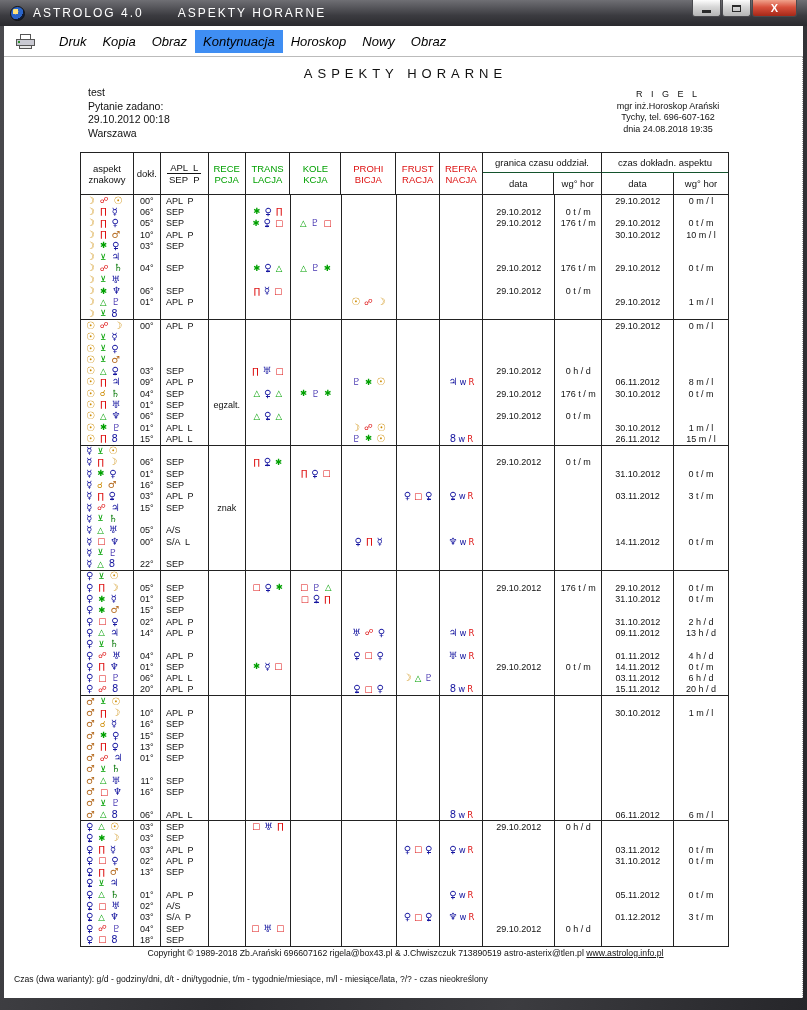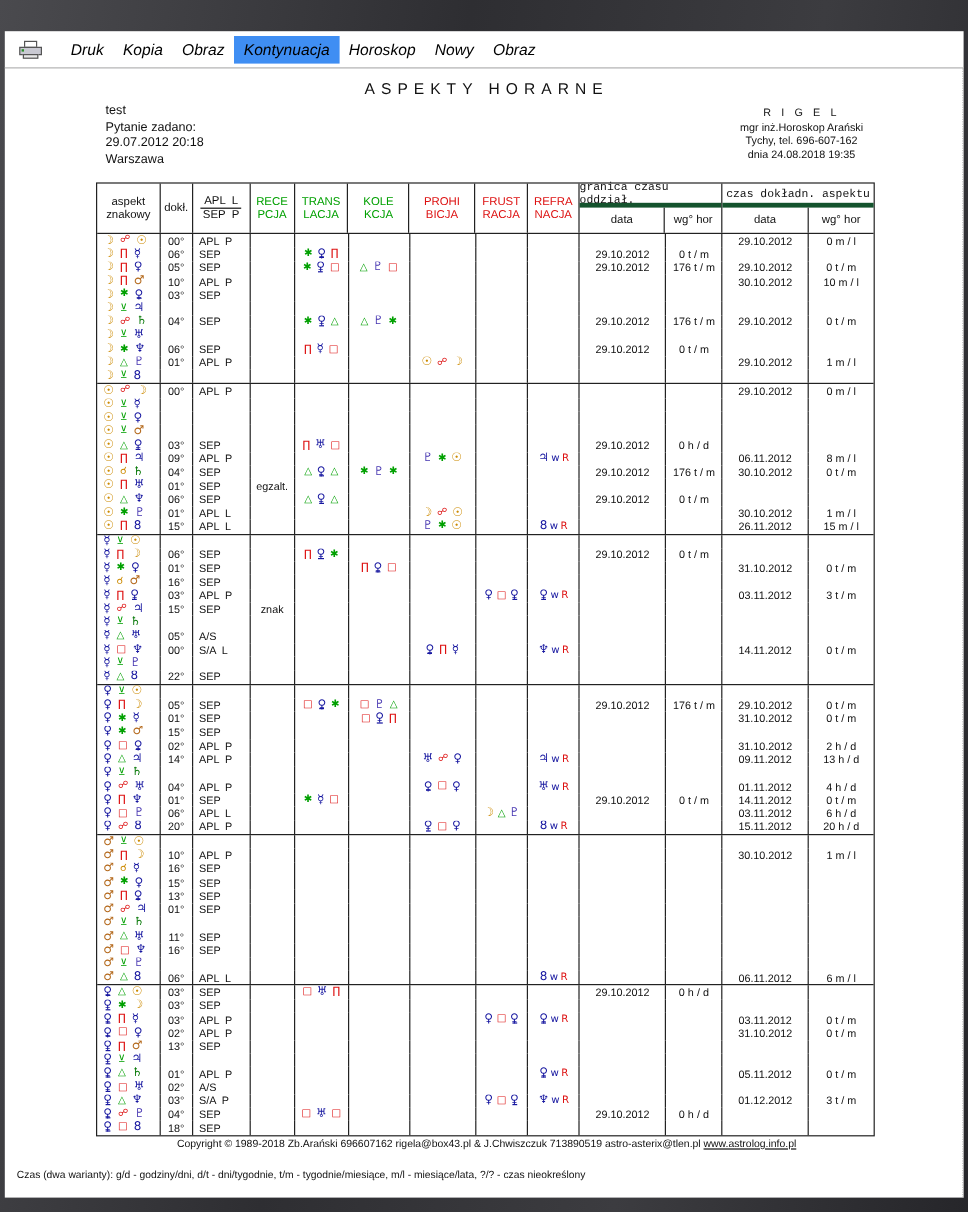--- a/index.html
+++ b/index.html
@@ -43,21 +43,21 @@
   .author-info div:first-child{letter-spacing:3px;}
   
   .atable{position:absolute;top:95px;left:76px;width:649px;border:1px solid #222;}
   .thead{display:flex;border-bottom:1px solid #222;height:42px;font-size:9.5px;color:#111;}
   .hc{display:flex;flex-direction:column;align-items:center;justify-content:center;
     border-right:1px solid #222;line-height:11px;text-align:center;}
   .hc:last-child,.tc:last-child{border-right:none;}
   .hgreen{color:#00a000;} .hred{color:#dd1111;}
   .apl-top{border-bottom:1px solid #111;padding:0 3px;white-space:pre;}
   .hc2{display:flex;flex-direction:column;border-right:1px solid #222;}
-  .hc2t{height:20px;border-bottom:4px solid #14532d;display:flex;align-items:center;justify-content:center;font-family:Liberation Mono, monospace;}
+  .hc2t{height:20px;border-bottom:1px solid #14532d;display:flex;align-items:center;justify-content:center;}
   .hc2b{display:flex;flex:1;}
   .hc2b span{display:flex;align-items:center;justify-content:center;}
   .hc2b .sdl{border-right:1px solid #222;}
   .w0{width:53px;} .w1{width:27px;} .w2{width:48px;} .w3{width:37px;} .w4{width:45px;}
   .w5{width:51px;} .w6{width:55px;} .w7{width:44px;} .w8{width:43px;}
   .w910{width:119px;} .w1112{width:126px;}
   .sd9{width:72px;} .sw10{width:47px;} .sd11{width:72px;} .sw12{width:54px;}
   .tgroup{border-top:1px solid #222;}
   .tgroup:first-child{border-top:none;}
   .trow{display:flex;height:11.3px;}
@@ -86,20 +86,35 @@
   .copyright{position:absolute;top:891px;left:76px;width:651px;text-align:center;font-size:8.7px;color:#111;}
   .copyright .link{text-decoration:underline;margin-top:11px;}
   .legend{position:absolute;left:10px;width:788px;font-size:8.6px;color:#111;line-height:13px;}
   .legend1{top:903px;} .legend2{top:916px;}
 </style>
 </head>
 <body>
 
 <div class="window">
 
+  <div class="titlebar">
+    <span class="appicon"></span>
+    <span class="wtitle"><span>ASTROLOG 4.0</span><span class="gap"></span><span>ASPEKTY HORARNE</span></span>
+    <span class="winbtns">
+      <span class="wbtn">
+          <span class="glyph-min"></span>
+        </span>
+      <span class="wbtn">
+          <span class="glyph-max"></span>
+        </span>
+      <span class="wbtn close">
+          <span class="glyph-x">X</span>
+        </span>
+    </span>
+  </div>
 
   <div class="menubar">
     <span class="printicon">
       <span class="paper"></span>
         <span class="body"></span>
         <span class="led"></span>
         <span class="tray"></span>
     </span>
     <span style="display:flex">
         <div class="menu-item">Druk</div>
@@ -110,21 +125,21 @@
         <div class="menu-item">Nowy</div>
         <div class="menu-item">Obraz</div>
       </span>
   </div>
 
   <div class="content">
     <div class="doc-title">ASPEKTY HORARNE</div>
     <div class="query-info">
         <div class="">test</div>
         <div class="">Pytanie zadano:</div>
-        <div class="">29.07.2012  20:18</div>
+        <div class="">29.10.2012  00:18</div>
         <div class="">Warszawa</div>
       </div>
     <div class="author-info">
         <div class="">R I G E L</div>
         <div class="">mgr inż.Horoskop Arański</div>
         <div class="">Tychy, tel. 696-607-162</div>
         <div class="">dnia 24.08.2018  19:35</div>
       </div>
 
     <div class="atable">

